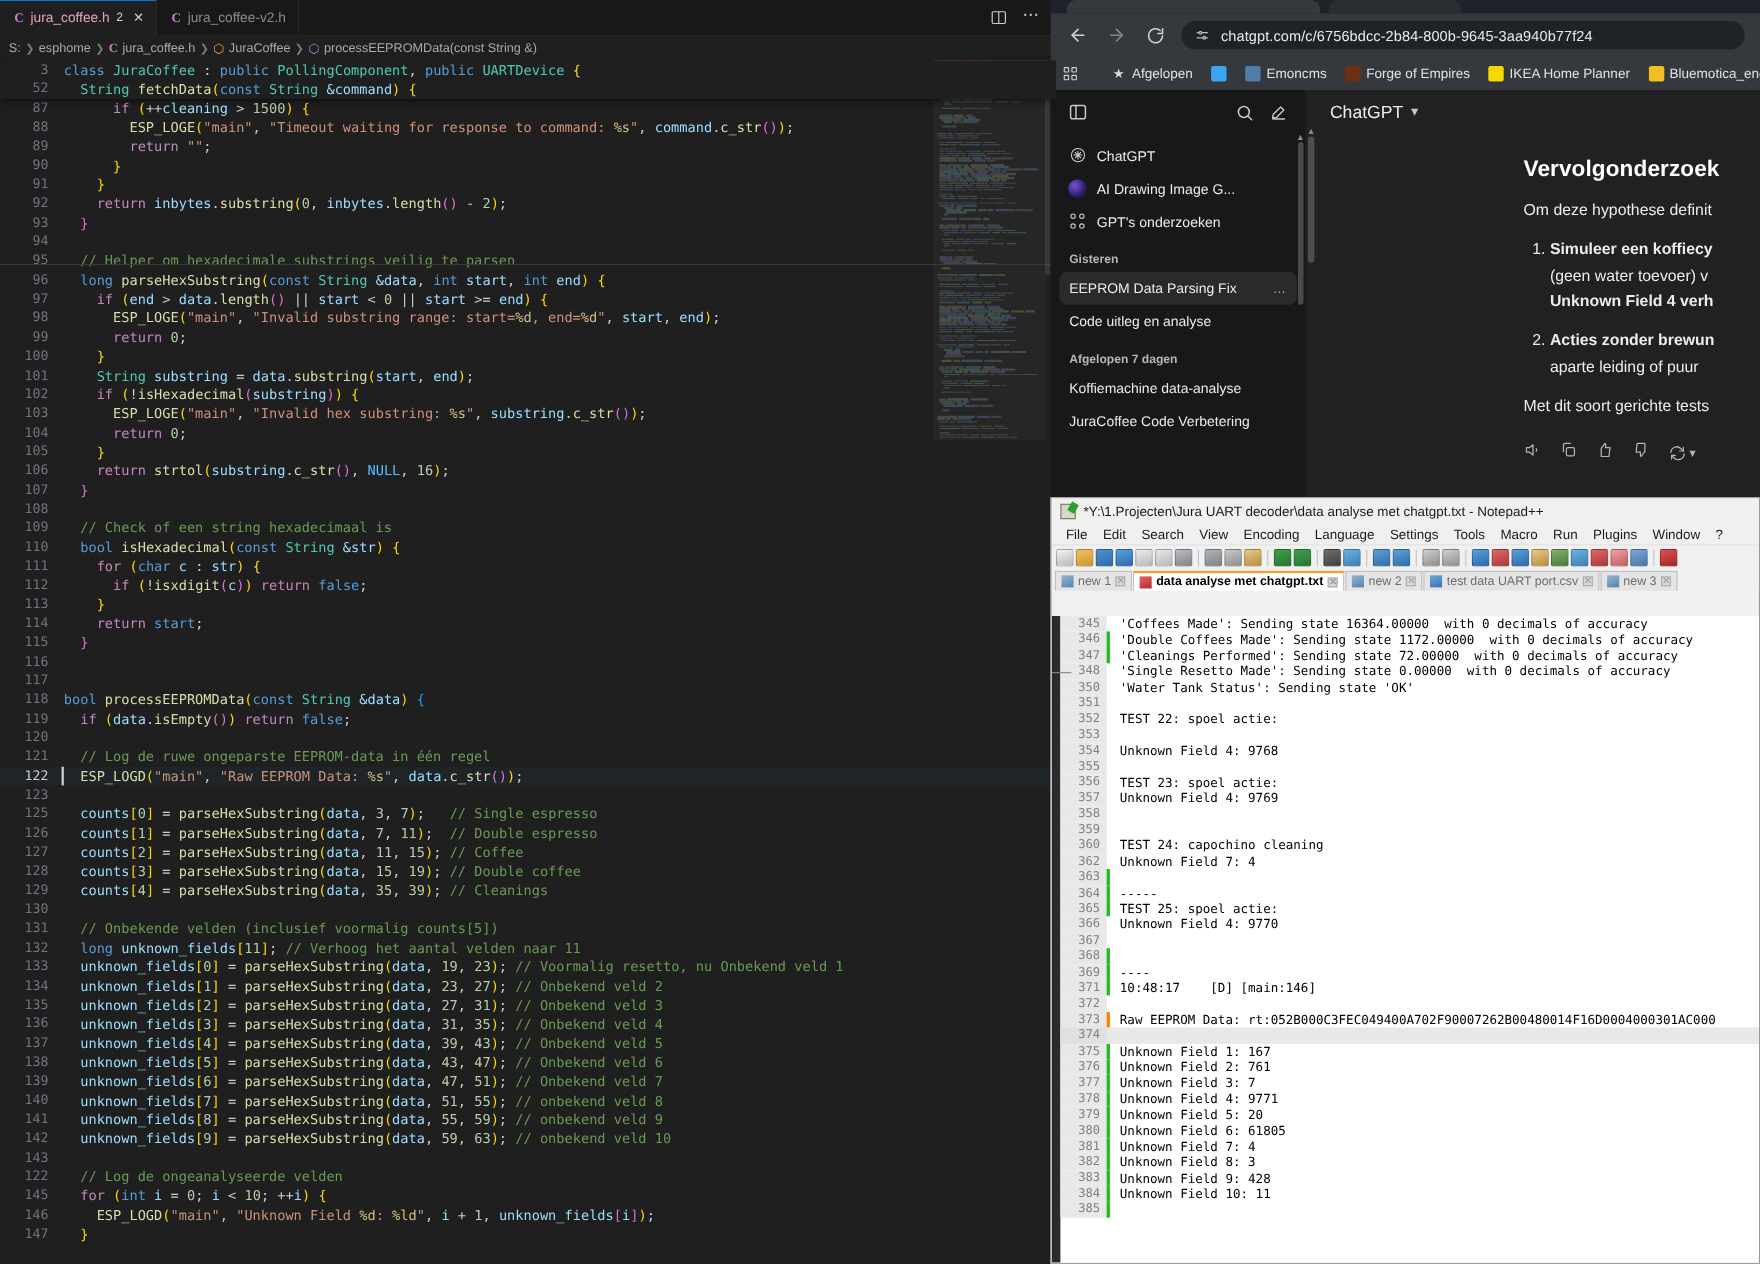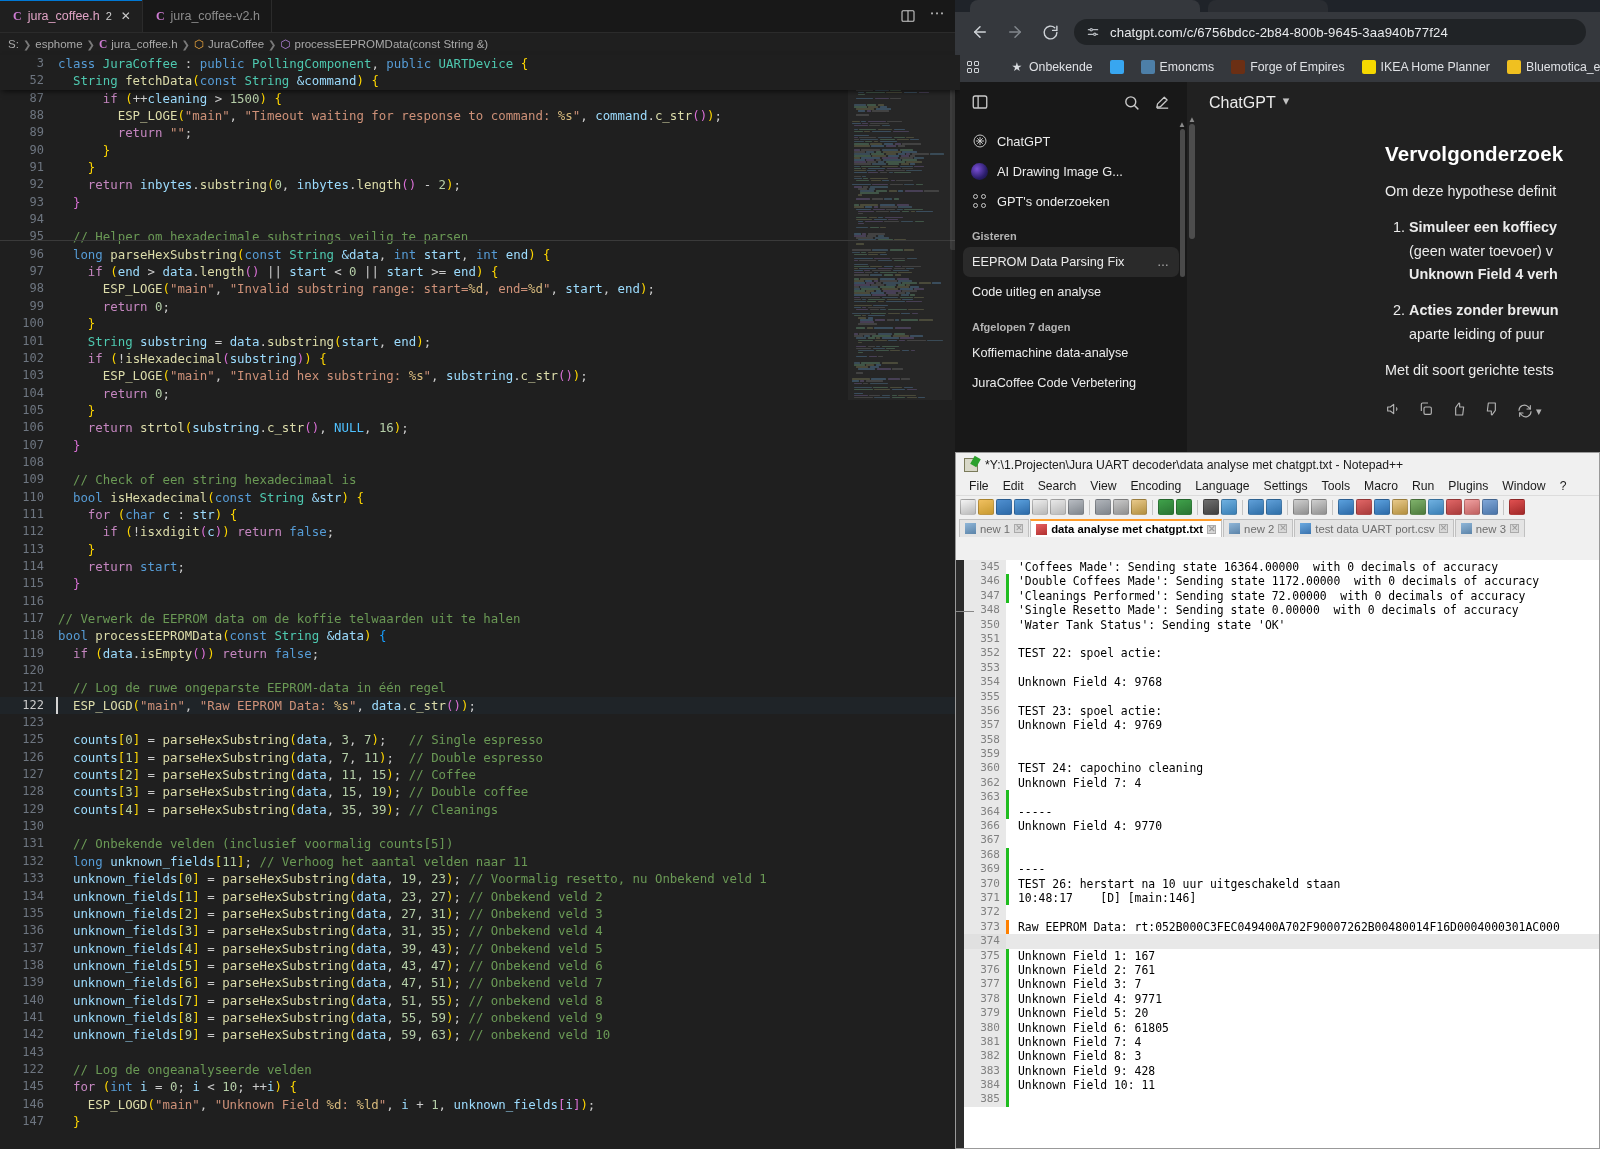--- a/index.html
+++ b/index.html
@@ -254,21 +254,21 @@
       <div class="codeline"><span class="lnum">107</span><span class="ltext">  <span class="br2">}</span></span></div>
       <div class="codeline"><span class="lnum">108</span><span class="ltext"></span></div>
       <div class="codeline"><span class="lnum">109</span><span class="ltext">  <span class="cmt">// Check of een string hexadecimaal is</span></span></div>
       <div class="codeline"><span class="lnum">110</span><span class="ltext">  <span class="kw">bool</span> <span class="fn">isHexadecimal</span><span class="br1">(</span><span class="kw">const</span> <span class="typ">String</span> <span class="var">&amp;str</span><span class="br1">)</span> <span class="br1">{</span></span></div>
       <div class="codeline"><span class="lnum">111</span><span class="ltext">    <span class="kw2">for</span> <span class="br1">(</span><span class="kw">char</span> <span class="var">c</span> <span class="pun">:</span> <span class="var">str</span><span class="br1">)</span> <span class="br1">{</span></span></div>
       <div class="codeline"><span class="lnum">112</span><span class="ltext">      <span class="kw2">if</span> <span class="br1">(</span><span class="pun">!</span><span class="fn">isxdigit</span><span class="br2">(</span><span class="var">c</span><span class="br2">)</span><span class="br1">)</span> <span class="kw2">return</span> <span class="kw">false</span><span class="pun">;</span></span></div>
       <div class="codeline"><span class="lnum">113</span><span class="ltext">    <span class="br1">}</span></span></div>
       <div class="codeline"><span class="lnum">114</span><span class="ltext">    <span class="kw2">return</span> <span class="kw">start</span><span class="pun">;</span></span></div>
       <div class="codeline"><span class="lnum">115</span><span class="ltext">  <span class="br2">}</span></span></div>
       <div class="codeline"><span class="lnum">116</span><span class="ltext"></span></div>
-      <div class="codeline"><span class="lnum">117</span><span class="ltext"><span class="cmt">// Verwerk de EEPROM data om de koffie telwaarden uit te halen</span></span></div>
+      <div class="codeline"><span class="lnum">117</span></div>
       <div class="codeline"><span class="lnum">118</span><span class="ltext"><span class="kw">bool</span> <span class="fn">processEEPROMData</span><span class="br1">(</span><span class="kw">const</span> <span class="typ">String</span> <span class="var">&amp;data</span><span class="br1">)</span> <span class="br3">{</span></span></div>
       <div class="codeline"><span class="lnum">119</span><span class="ltext">  <span class="kw2">if</span> <span class="br1">(</span><span class="var">data</span><span class="pun">.</span><span class="fn">isEmpty</span><span class="br2">()</span><span class="br1">)</span> <span class="kw2">return</span> <span class="kw">false</span><span class="pun">;</span></span></div>
       <div class="codeline"><span class="lnum">120</span><span class="ltext"></span></div>
       <div class="codeline"><span class="lnum">121</span><span class="ltext">  <span class="cmt">// Log de ruwe ongeparste EEPROM-data in één regel</span></span></div>
       <div class="codeline current"><span class="lnum cur">122</span><span class="ltext">  <span class="fn">ESP_LOGD</span><span class="br1">(</span><span class="str">"main"</span><span class="pun">,</span> <span class="str">"Raw EEPROM Data: </span><span class="esc">%s</span><span class="str">"</span><span class="pun">,</span> <span class="var">data</span><span class="pun">.</span><span class="fn">c_str</span><span class="br2">()</span><span class="br1">)</span><span class="pun">;</span></span></div>
       <div class="codeline"><span class="lnum">123</span><span class="ltext"></span></div>
       <div class="codeline"><span class="lnum">125</span><span class="ltext">  <span class="var">counts</span><span class="br1">[</span><span class="num">0</span><span class="br1">]</span> <span class="pun">=</span> <span class="fn">parseHexSubstring</span><span class="br1">(</span><span class="var">data</span><span class="pun">,</span> <span class="num">3</span><span class="pun">,</span> <span class="num">7</span><span class="br1">)</span><span class="pun">;</span>   <span class="cmt">// Single espresso</span></span></div>
       <div class="codeline"><span class="lnum">126</span><span class="ltext">  <span class="var">counts</span><span class="br1">[</span><span class="num">1</span><span class="br1">]</span> <span class="pun">=</span> <span class="fn">parseHexSubstring</span><span class="br1">(</span><span class="var">data</span><span class="pun">,</span> <span class="num">7</span><span class="pun">,</span> <span class="num">11</span><span class="br1">)</span><span class="pun">;</span>  <span class="cmt">// Double espresso</span></span></div>
       <div class="codeline"><span class="lnum">127</span><span class="ltext">  <span class="var">counts</span><span class="br1">[</span><span class="num">2</span><span class="br1">]</span> <span class="pun">=</span> <span class="fn">parseHexSubstring</span><span class="br1">(</span><span class="var">data</span><span class="pun">,</span> <span class="num">11</span><span class="pun">,</span> <span class="num">15</span><span class="br1">)</span><span class="pun">;</span> <span class="cmt">// Coffee</span></span></div>
       <div class="codeline"><span class="lnum">128</span><span class="ltext">  <span class="var">counts</span><span class="br1">[</span><span class="num">3</span><span class="br1">]</span> <span class="pun">=</span> <span class="fn">parseHexSubstring</span><span class="br1">(</span><span class="var">data</span><span class="pun">,</span> <span class="num">15</span><span class="pun">,</span> <span class="num">19</span><span class="br1">)</span><span class="pun">;</span> <span class="cmt">// Double coffee</span></span></div>
@@ -1312,21 +1312,21 @@
   <div id="chrome-bookmarks">
       <span style="display: inline-grid; grid-template-columns: repeat(2, 5px); gap: 2px; margin: 0px 6px 0px 2px;">
         <span style="width: 5px; height: 5px; border: 1.2px solid rgb(207, 211, 216); border-radius: 1px;"></span>
         <span style="width: 5px; height: 5px; border: 1.2px solid rgb(207, 211, 216); border-radius: 1px;"></span>
         <span style="width: 5px; height: 5px; border: 1.2px solid rgb(207, 211, 216); border-radius: 1px;"></span>
         <span style="width: 5px; height: 5px; border: 1.2px solid rgb(207, 211, 216); border-radius: 1px;"></span>
       </span>
       <span class="bm-div"></span>
       <span class="bm">
         <span class="favicon" style="background: none; color: rgb(217, 220, 224); font-size: 12px;">★</span>
-        <span>Onbekende</span>
+        <span>Afgelopen</span>
       </span>
       <span class="bm">
         <span class="favicon" style="background: rgb(56, 166, 240);"></span>
       </span>
       <span class="bm">
         <span class="favicon" style="background: rgb(77, 127, 168);"></span>
         <span>Emoncms</span>
       </span>
       <span class="bm">
         <span class="favicon" style="background: rgb(107, 47, 20);"></span>
@@ -1561,25 +1561,25 @@
         <div class="nline"><span class="nnum">354</span><span class="nbar"></span><span>Unknown Field 4: 9768</span></div>
         <div class="nline"><span class="nnum">355</span><span class="nbar"></span><span></span></div>
         <div class="nline"><span class="nnum">356</span><span class="nbar"></span><span>TEST 23: spoel actie:</span></div>
         <div class="nline"><span class="nnum">357</span><span class="nbar"></span><span>Unknown Field 4: 9769</span></div>
         <div class="nline"><span class="nnum">358</span><span class="nbar"></span><span></span></div>
         <div class="nline"><span class="nnum">359</span><span class="nbar"></span><span></span></div>
         <div class="nline"><span class="nnum">360</span><span class="nbar"></span><span>TEST 24: capochino cleaning</span></div>
         <div class="nline"><span class="nnum">362</span><span class="nbar"></span><span>Unknown Field 7: 4</span></div>
         <div class="nline"><span class="nnum">363</span><span class="nbar g"></span><span></span></div>
         <div class="nline"><span class="nnum">364</span><span class="nbar g"></span><span>-----</span></div>
+        <div class="nline"><span class="nnum">365</span><span class="nbar g"></span><span>TEST 25: spoel actie:</span></div>
         <div class="nline"><span class="nnum">366</span><span class="nbar"></span><span>Unknown Field 4: 9770</span></div>
         <div class="nline"><span class="nnum">367</span><span class="nbar"></span><span></span></div>
         <div class="nline"><span class="nnum">368</span><span class="nbar g"></span><span></span></div>
         <div class="nline"><span class="nnum">369</span><span class="nbar g"></span><span>----</span></div>
-        <div class="nline"><span class="nnum">370</span><span class="nbar g"></span><span>TEST 26: herstart na 10 uur uitgeschakeld staan</span></div>
         <div class="nline"><span class="nnum">371</span><span class="nbar g"></span><span>10:48:17    [D] [main:146]</span></div>
         <div class="nline"><span class="nnum">372</span><span class="nbar"></span><span></span></div>
         <div class="nline"><span class="nnum">373</span><span class="nbar o"></span><span>Raw EEPROM Data: rt:052B000C3FEC049400A702F90007262B00480014F16D0004000301AC000</span></div>
         <div class="nline hl"><span class="nnum">374</span><span class="nbar"></span><span></span></div>
         <div class="nline"><span class="nnum">375</span><span class="nbar g"></span><span>Unknown Field 1: 167</span></div>
         <div class="nline"><span class="nnum">376</span><span class="nbar g"></span><span>Unknown Field 2: 761</span></div>
         <div class="nline"><span class="nnum">377</span><span class="nbar g"></span><span>Unknown Field 3: 7</span></div>
         <div class="nline"><span class="nnum">378</span><span class="nbar g"></span><span>Unknown Field 4: 9771</span></div>
         <div class="nline"><span class="nnum">379</span><span class="nbar g"></span><span>Unknown Field 5: 20</span></div>
         <div class="nline"><span class="nnum">380</span><span class="nbar g"></span><span>Unknown Field 6: 61805</span></div>

